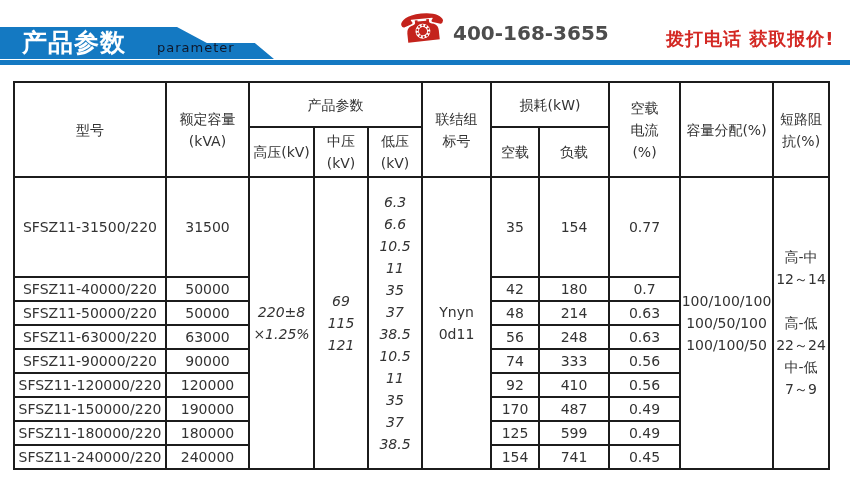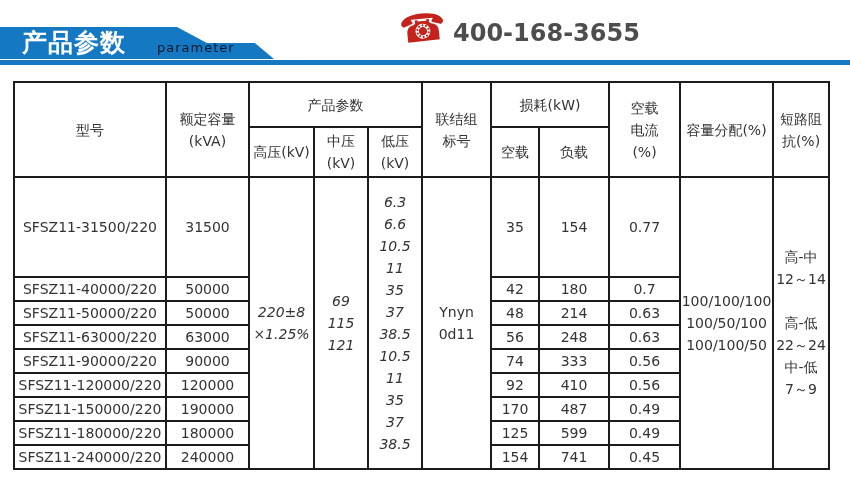--- a/index.html
+++ b/index.html
@@ -18,21 +18,21 @@
   .banner{position:absolute;left:0;top:27px;width:274px;height:32px;background:var(--accent);
     clip-path:polygon(0 0,64.6% 0,75.5% 50%,93% 50%,100% 100%,0 100%);}
   .banner-title{position:absolute;left:22px;top:0;line-height:32px;font-size:25px;
     font-weight:bold;color:#fff;letter-spacing:1px;}
   .banner-sub{position:absolute;left:157px;top:13px;font-size:13px;color:#0f172a;letter-spacing:1px;}
   .divider{position:absolute;left:0;top:60px;width:850px;height:5px;background:var(--accent);}
 
   
   .phone-icon{position:absolute;left:399px;top:6px;font-size:38px;line-height:44px;
     color:var(--brand-red);transform:rotate(-6deg);}
-  .phone-number{position:absolute;left:453px;top:17px;font-size:24px;font-weight:700;
+  .phone-number{position:absolute;left:453px;top:17px;font-size:20px;font-weight:700;
     color:#4d4d4d;line-height:32px;}
   .phone-cta{position:absolute;left:666px;top:29px;font-size:18px;font-weight:700;
     color:var(--cta-red);line-height:20px;letter-spacing:1px;}
 
   
   .spec-wrap{position:absolute;left:13px;top:81px;}
   table.spec{border-collapse:collapse;table-layout:fixed;width:815px;}
   .spec th,.spec td{border:2px solid var(--line);text-align:center;vertical-align:middle;
     font-size:14px;font-weight:400;color:var(--ink);padding:0;line-height:22px;overflow:hidden;}
   .pre{white-space:pre-line;}
@@ -49,20 +49,21 @@
 <div class="page">
 
   <div class="banner">
     <span class="banner-title">产品参数</span>
     <span class="banner-sub">parameter</span>
   </div>
   <div class="divider"></div>
 
   <span class="phone-icon">☎</span>
   <span class="phone-number">400-168-3655</span>
+  <span class="phone-cta">拨打电话 获取报价!</span>
 
   <div class="spec-wrap">
   <table class="spec">
     <colgroup>
       <col style="width:152px">
           <col style="width:83px">
           <col style="width:65px">
       <col style="width:54px">
           <col style="width:54px">
           <col style="width:69px">

